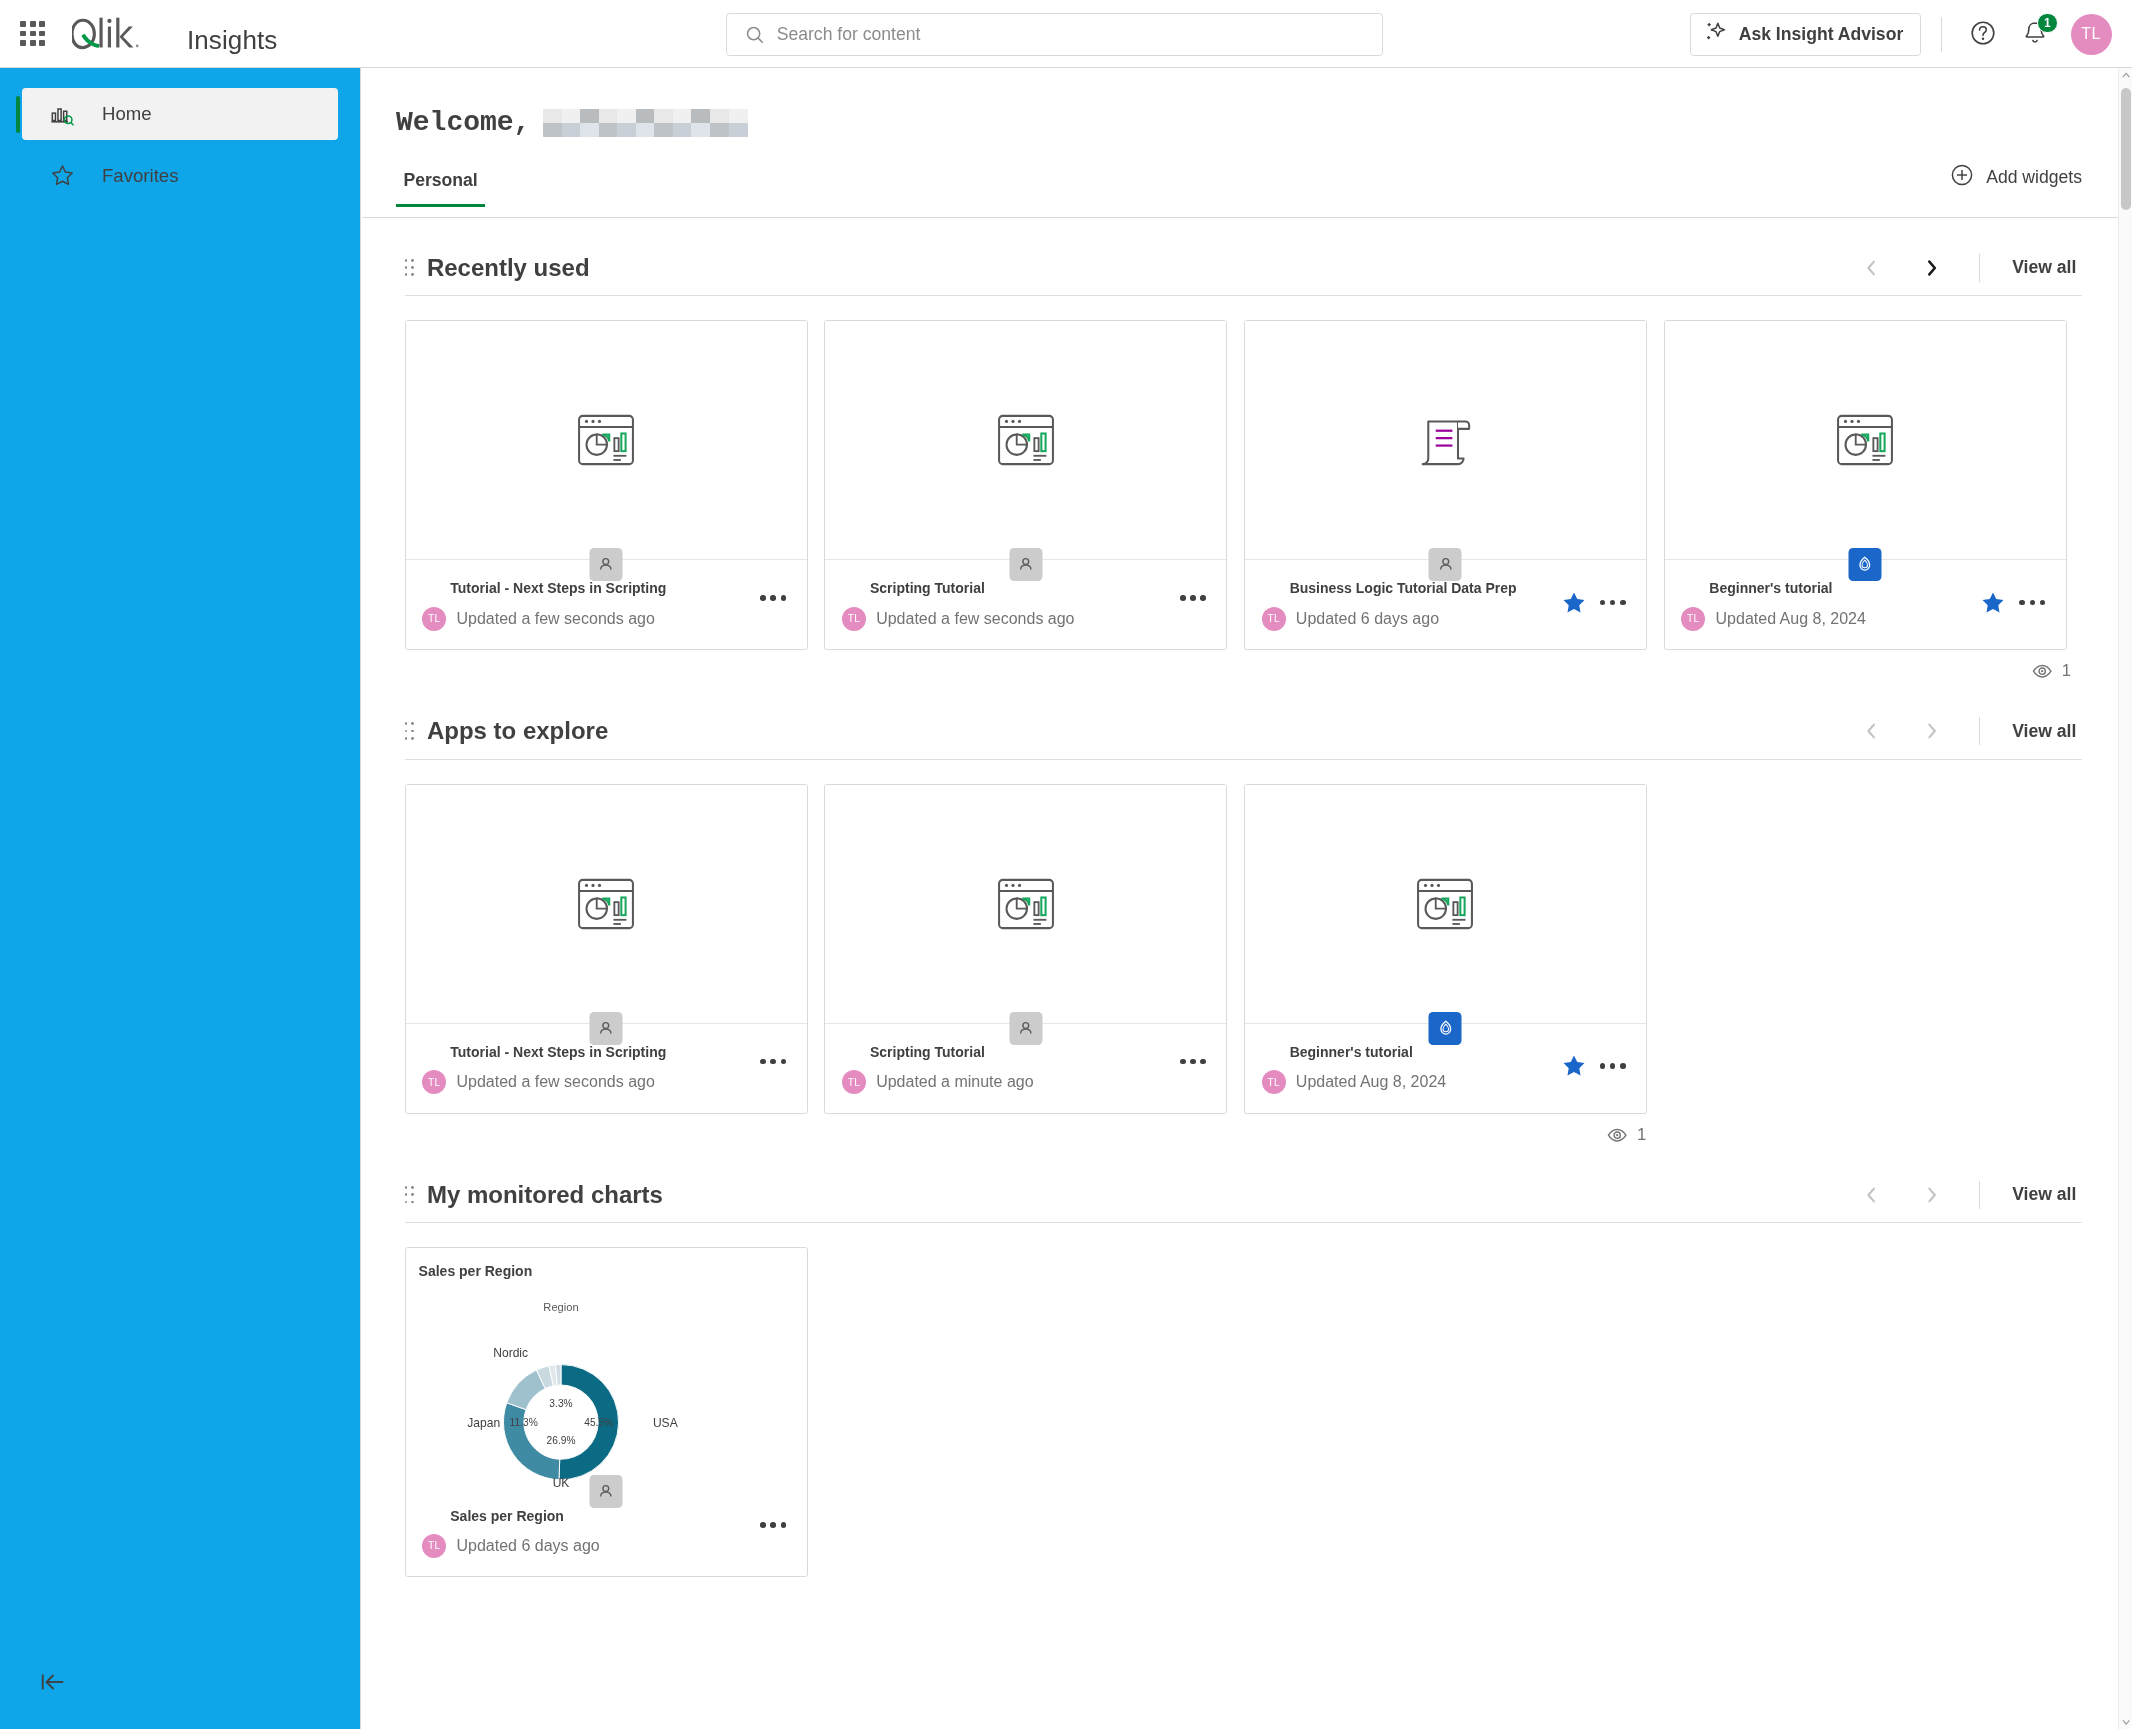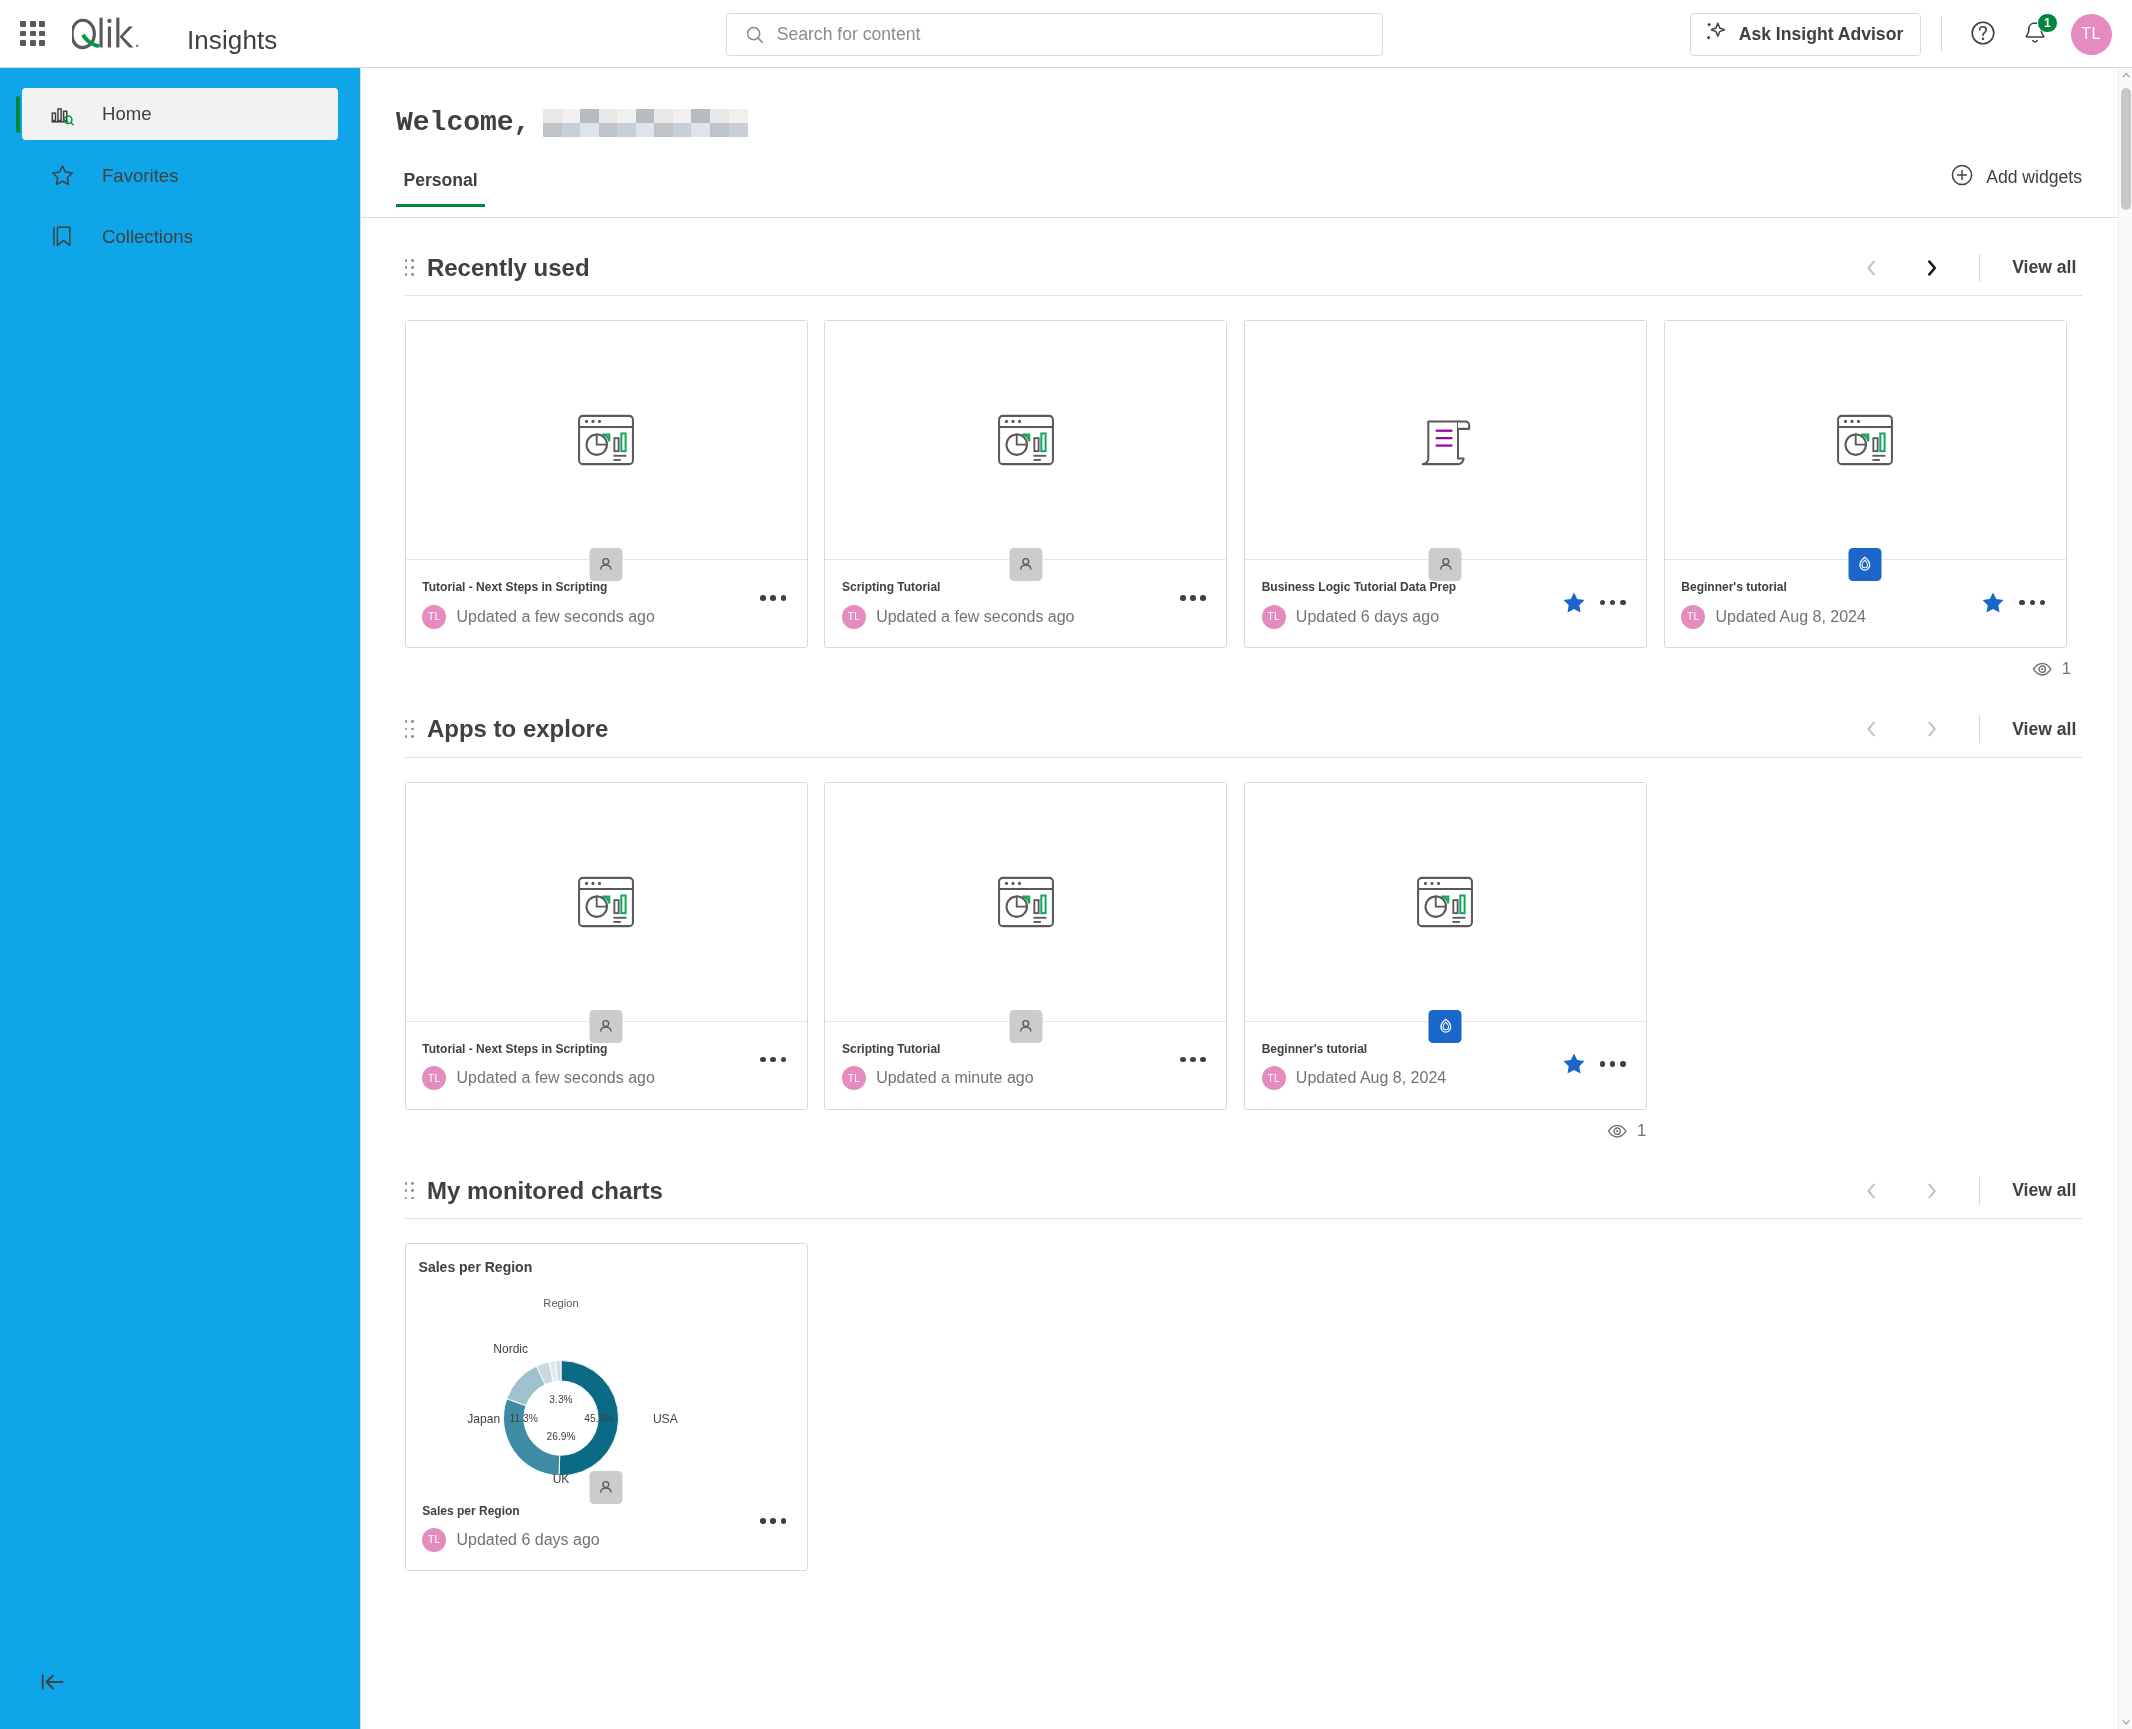--- a/index.html
+++ b/index.html
@@ -176,22 +176,22 @@
   .card-badge {
     position: absolute; top: 227px; left: 50%; transform: translateX(-50%);
     width: 33px; height: 33px; border-radius: 4.6px;
     background: #cccccc; display: flex; align-items: center; justify-content: center;
     z-index: 3;
   }
   .card-badge.blue { background: #1a66c9; }
   .card-info { padding: 20.4px 16.7px 18.6px 16.7px; display: flex; align-items: flex-start; }
   .card-text { flex: 1; min-width: 0; }
   .card-title {
-    font-size: 12px; font-weight: bold; color: #404040;
-    white-space: nowrap; overflow: hidden; text-overflow: ellipsis;
+    font-size: 14px; font-weight: bold; color: #404040;
+    white-space: nowrap; overflow: hidden; text-overflow: ellipsis; margin-left: 28px;
   }
   .card-meta { margin-top: 10.2px; display: flex; align-items: center; }
   .meta-avatar {
     width: 24px; height: 24px; border-radius: 50%; background: #e48bc0;
     color: #fff; font-size: 10.2px; display: flex; align-items: center;
     justify-content: center; margin-right: 10.2px; letter-spacing: 0.3px;
   }
   .card-date { font-size: 16px; color: #737373; }
   .card-actions { display: flex; align-items: center; gap: 9.3px; padding-top: 9.3px; }
   .star { cursor: pointer; display:flex; }
@@ -323,29 +323,20 @@
 
   <div class="nav-item">
     <span class="nav-icon">
       <svg width="25" height="25" viewBox="0 0 27 27">
         <path d="M13.5 3.2 l3.2 6.6 7.3 1 -5.3 5.1 1.3 7.2 -6.5-3.4 -6.5 3.4 1.3-7.2 -5.3-5.1 7.3-1z" fill="none" stroke="#404040" stroke-width="1.6" stroke-linejoin="round"></path>
       </svg>
     </span>
     <span class="nav-label">Favorites</span>
   </div>
 
-  <div class="nav-item">
-    <span class="nav-icon">
-      <svg width="25" height="25" viewBox="0 0 27 27">
-        <path d="M4.2 3.5v19.8" stroke="#404040" stroke-width="1.6"></path>
-        <path d="M8 3.5h13.4v19.8l-6.7-5.6-6.7 5.6z" fill="none" stroke="#404040" stroke-width="1.6" stroke-linejoin="round"></path>
-      </svg>
-    </span>
-    <span class="nav-label">Collections</span>
-  </div>
 
 
   <div class="collapse-btn">
     <span>
       <svg width="28" height="28" viewBox="0 0 30 30">
         <line x1="4" y1="7" x2="4" y2="23" stroke="#404040" stroke-width="2"></line>
         <line x1="8" y1="15" x2="26" y2="15" stroke="#404040" stroke-width="2"></line>
         <polyline points="15,8 8,15 15,22" fill="none" stroke="#404040" stroke-width="2" stroke-linejoin="round" stroke-linecap="round"></polyline>
       </svg>
     </span>

